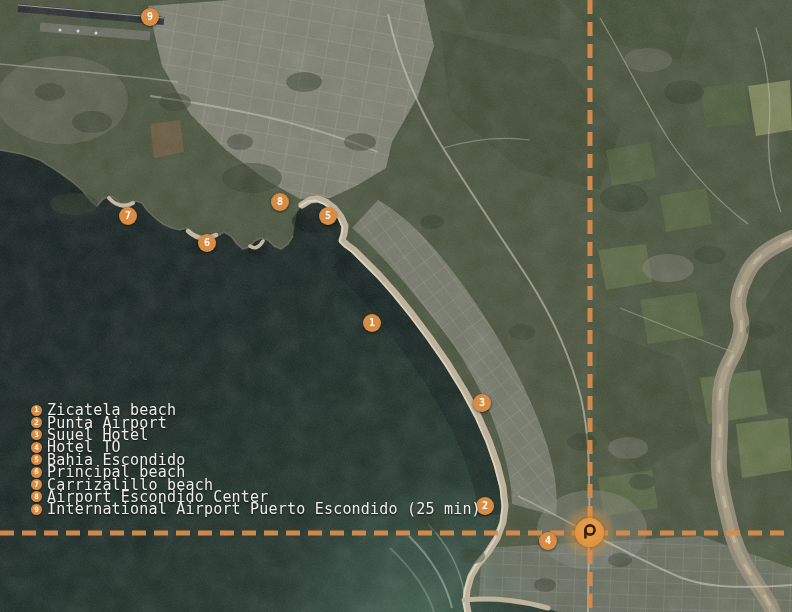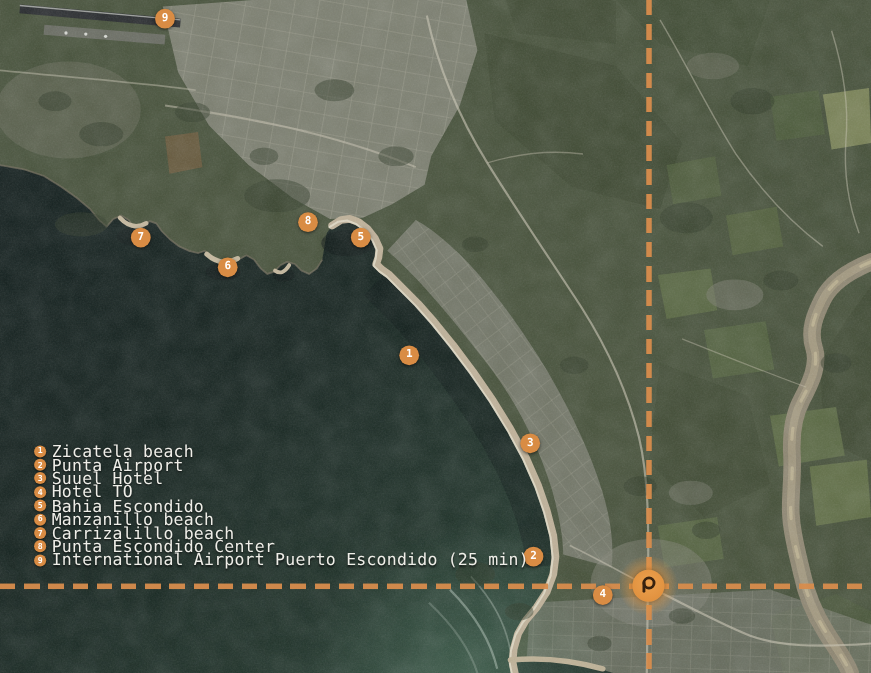--- a/index.html
+++ b/index.html
@@ -282,29 +282,29 @@
     <div class="lrow">
         <span class="lnum">4</span>
         <span class="ltext">Hotel TO</span>
       </div>
     <div class="lrow">
         <span class="lnum">5</span>
         <span class="ltext">Bahia Escondido</span>
       </div>
     <div class="lrow">
         <span class="lnum">6</span>
-        <span class="ltext">Manzanillo beach</span>
+        <span class="ltext">Principal beach</span>
       </div>
     <div class="lrow">
         <span class="lnum">7</span>
         <span class="ltext">Carrizalillo beach</span>
       </div>
     <div class="lrow">
         <span class="lnum">8</span>
-        <span class="ltext">Punta Escondido Center</span>
+        <span class="ltext">Airport Escondido Center</span>
       </div>
     <div class="lrow">
         <span class="lnum">9</span>
         <span class="ltext">International Airport Puerto Escondido (25 min)</span>
       </div>
   </div>
 
 </div>
 
 </body></html>

